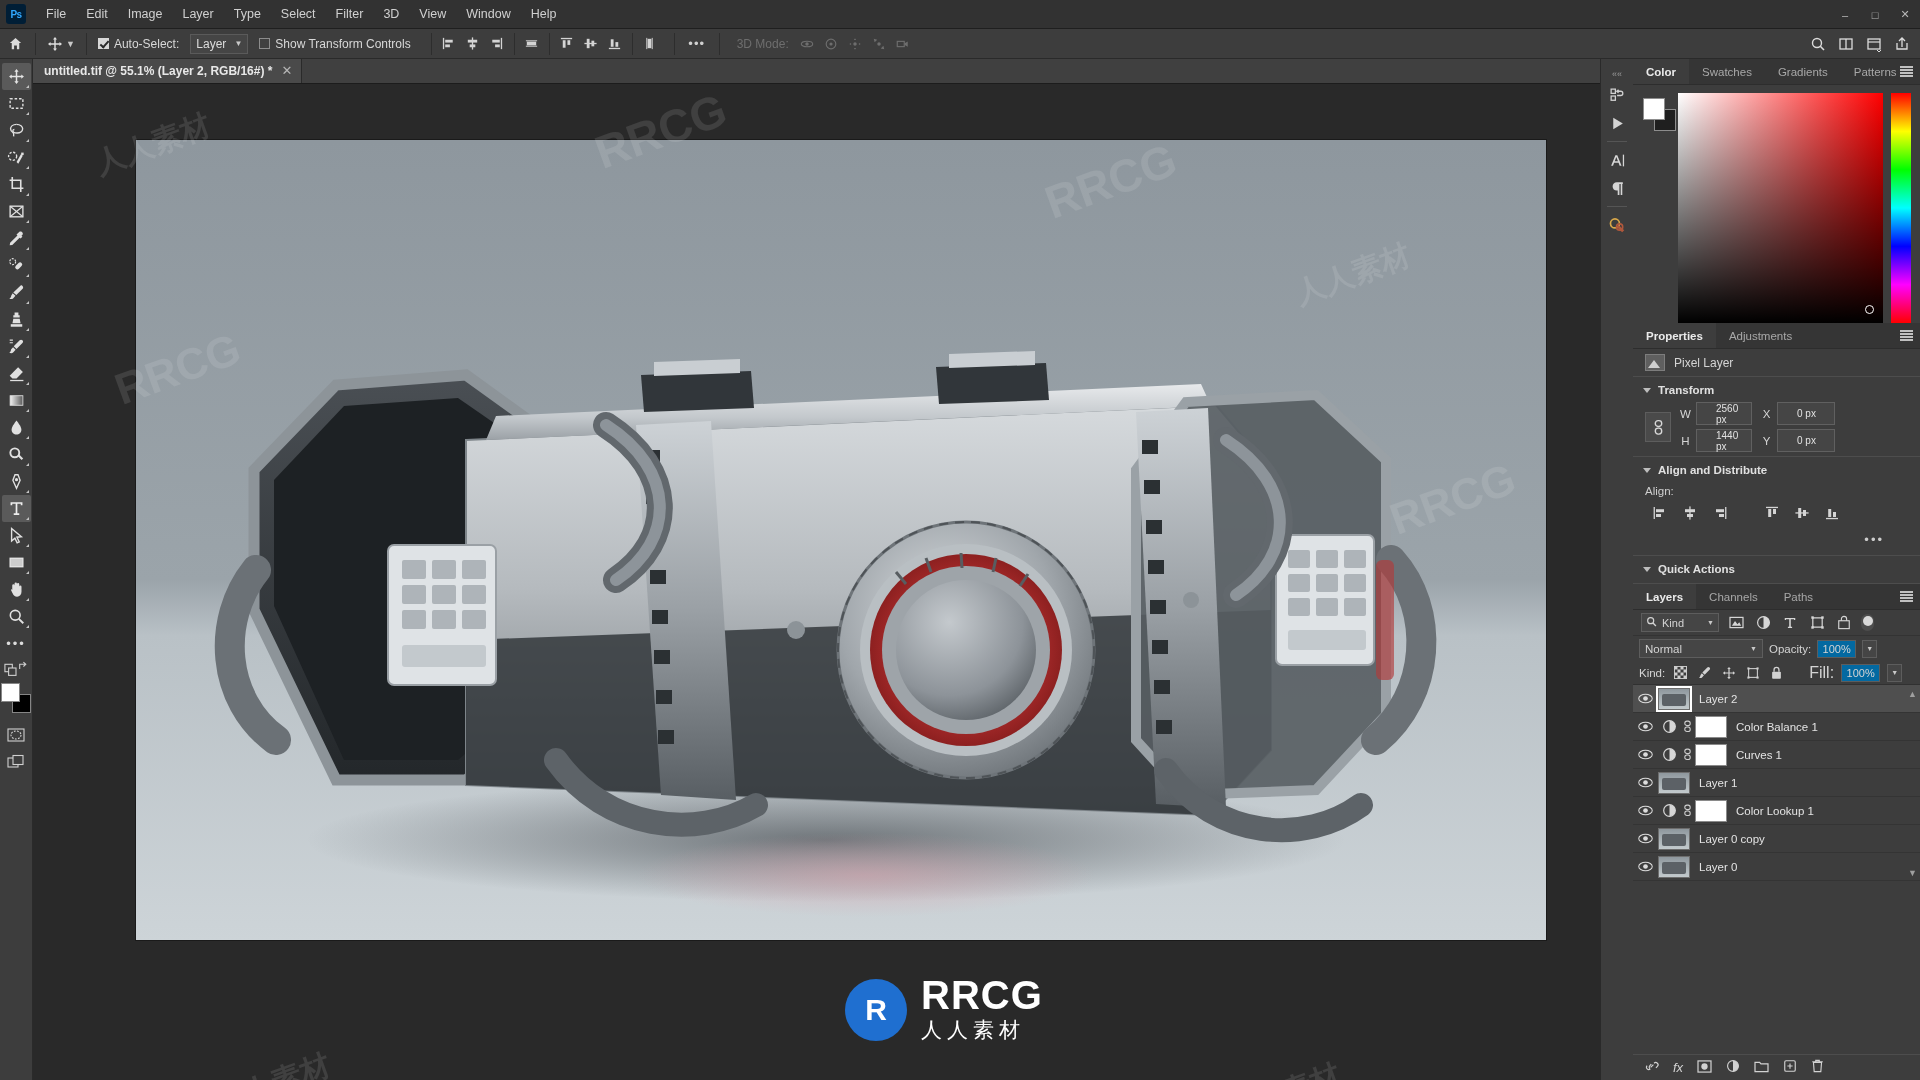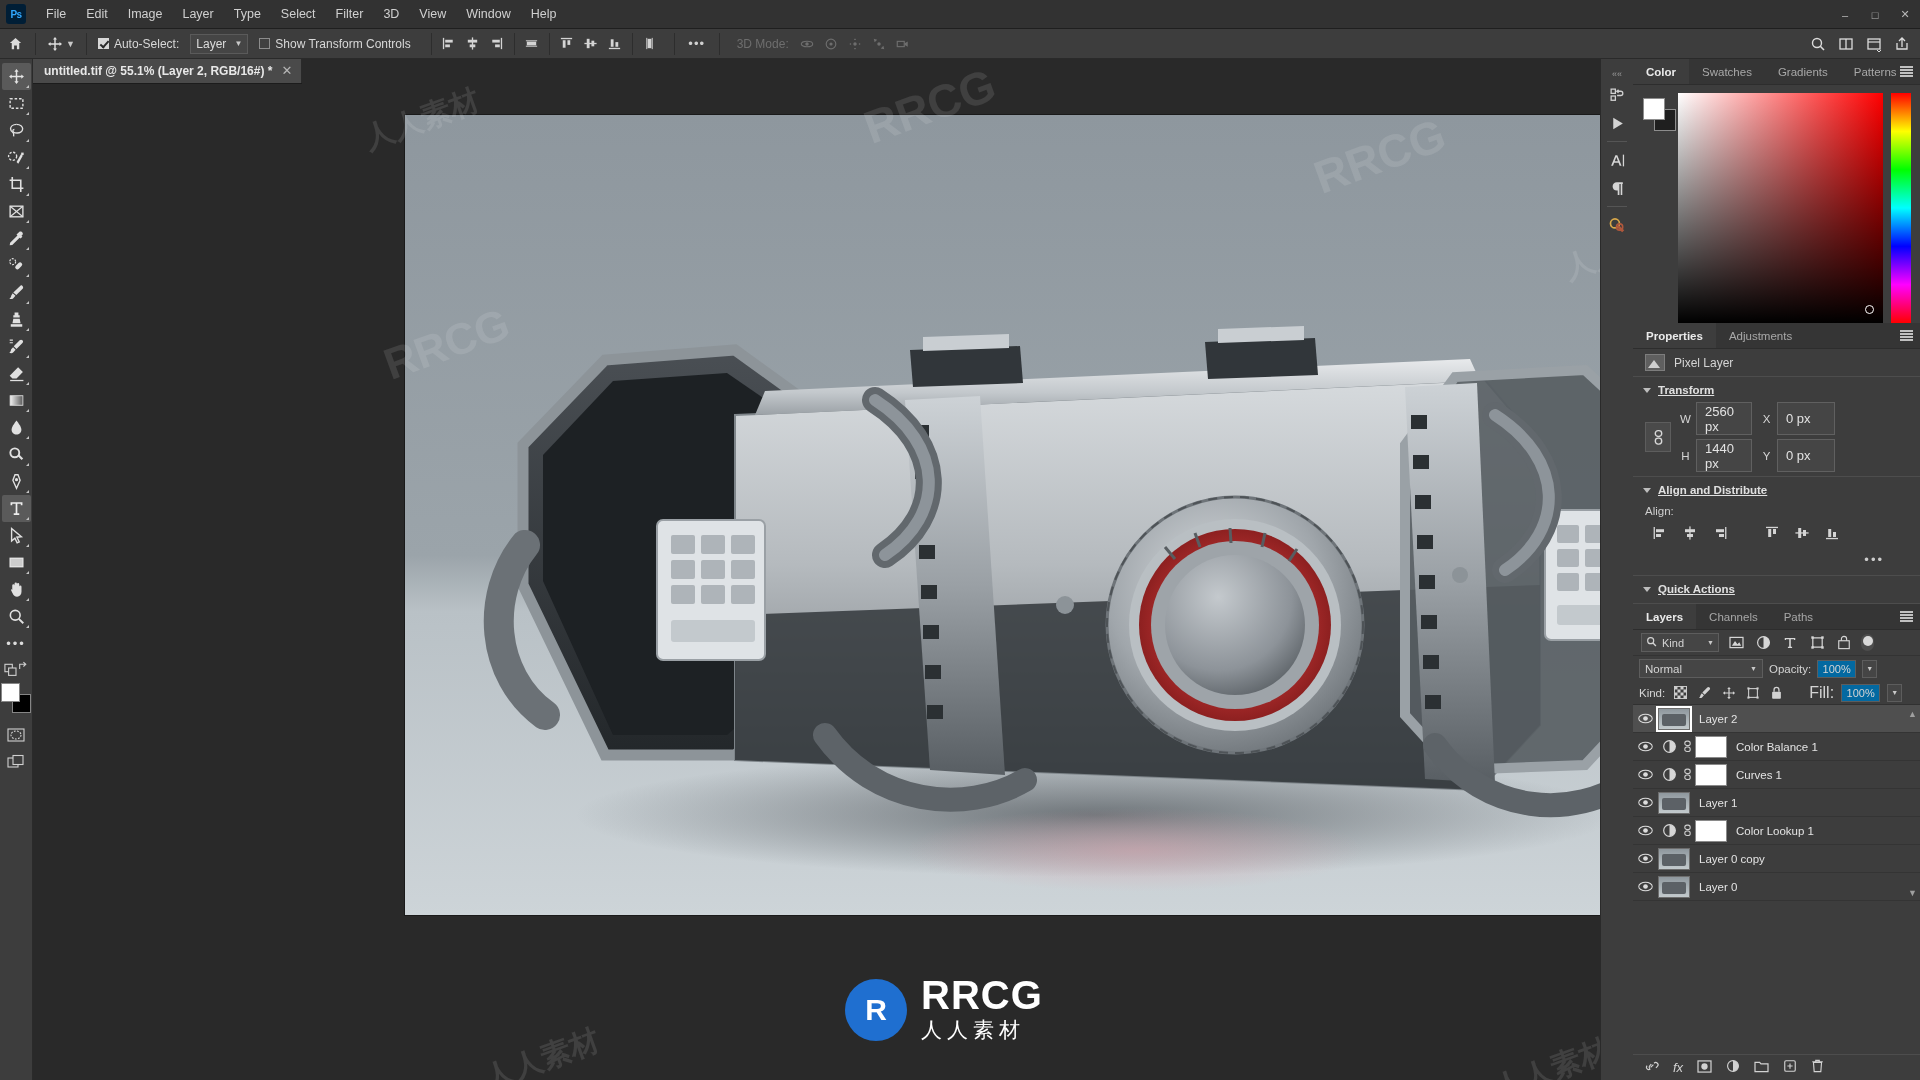--- a/index.html
+++ b/index.html
@@ -67,21 +67,21 @@
   .tool:after{
     content:""; position:absolute; right:2px; bottom:2px; width:0;height:0;
     border-left:3px solid transparent; border-bottom:3px solid #c4c4c4;
   }
   .tool.noarrow:after{ display:none; }
   .swatches{ position:relative; width:30px;height:30px; margin-top:4px;}
   .sw-fg{ position:absolute; left:0;top:0;width:19px;height:19px;background:#ffffff;border:1px solid #868686;}
   .sw-bg{ position:absolute; left:11px;top:11px;width:19px;height:19px;background:#000000;border:1px solid #868686;}
 
   
-  .center{ flex:1; display:flex; flex-direction:row; min-width:0; background:#292929; }
+  .center{ flex:1; display:flex; flex-direction:column; min-width:0; background:#292929; }
   .tabstrip{ height:25px; background:#404040; display:flex; align-items:flex-end; border-bottom:1px solid #1c1c1c;}
   .doctab{
     height:25px; background:#4a4a4a; display:flex; align-items:center; gap:9px;
     padding:0 9px 0 11px; font-size:12px; font-weight:bold; color:#e8e8e8;
     border-right:1px solid #2a2a2a;
   }
   .tab-close{ color:#b5b5b5; font-size:13px; font-weight:normal; }
   .canvaswrap{ flex:1; position:relative; background:#292929; overflow:hidden; display:flex; align-items:center; justify-content:center;}
   .canvas{
     position:absolute; left:103px; top:56px; width:1410px; height:800px;
@@ -126,30 +126,30 @@
   .col-marker{ position:absolute; right:9px; bottom:9px; width:9px;height:9px;border:1.5px solid #fff;border-radius:50%;}
   .col-hue{
     width:20px; height:230px; margin-left:8px;
     background:linear-gradient(to bottom,#ff0000,#ffff00,#00ff00,#00ffff,#0000ff,#ff00ff,#ff0000);
   }
   .prop-row{ display:flex; align-items:center; height:27px; padding-left:12px; gap:9px; }
   .layerthumb-ico{ width:20px;height:17px;background:#5f5f5f;border:1px solid #7d7d7d; position:relative;overflow:hidden;}
   .layerthumb-ico:after{ content:""; position:absolute;left:2px;bottom:2px;width:0;height:0;
     border-left:6px solid transparent;border-right:6px solid transparent;border-bottom:8px solid #cfcfcf;}
   .sect{ border-top:1px solid #4d4d4d; }
-  .sect-title{ display:flex;align-items:center;gap:7px; padding:7px 0 5px 10px; font-size:11.5px;font-weight:bold;color:#e0e0e0;text-decoration:underline;}
+  .sect-title{ display:flex;align-items:center;gap:7px; padding:7px 0 5px 10px; font-size:11.5px;font-weight:bold;color:#e0e0e0;}
   .chev{ width:0;height:0;border-left:4.5px solid transparent;border-right:4.5px solid transparent;border-top:5px solid #bdbdbd;}
   .tf-grid{ display:flex; align-items:center; padding:1px 0 4px 12px; gap:8px;}
   .link-btn{ width:26px;height:30px;background:#4a4a4a;border:1px solid #5d5d5d;display:flex;align-items:center;justify-content:center;color:#d6d6d6;}
   .fields{ display:flex; flex-direction:column; gap:4px; }
   .frow{ display:flex; align-items:center; gap:4px; }
   .flab{ width:13px; text-align:center; font-size:11.5px; color:#d5d5d5; }
   .finput{
-    width:56px;height:33px;background:#454545;border:1px solid #606060;
-    display:flex;align-items:center;padding-left:8px;font-size:13px;color:#e2e2e2;
+    width:56px;height:23px;background:#454545;border:1px solid #606060;
+    display:flex;align-items:center;padding-left:19px;font-size:10px;color:#e2e2e2;
   }
   .finput.w2{ width:58px; }
   .angle-row{ display:flex;align-items:center;gap:5px;padding:5px 0 6px 32px;}
   .ang-input{ width:46px;height:17px;background:#454545;border:1px solid #606060;display:flex;align-items:center;padding-left:4px;font-size:11px;}
   .ang-drop{ width:16px;height:17px;background:#454545;border:1px solid #606060;display:flex;align-items:center;justify-content:center;}
   .flip-wrap{ display:flex;align-items:center;gap:12px;margin-left:14px;color:#d5d5d5;}
   .align-label{ padding:4px 0 2px 12px; font-size:11.5px; color:#cfcfcf;}
   .align-btns{ display:flex; align-items:center; padding:3px 0 8px 12px; gap:0px;}
   .abtn{ width:30px;height:22px;display:flex;align-items:center;justify-content:center;color:#d8d8d8;}
   .agap{ width:22px; }

